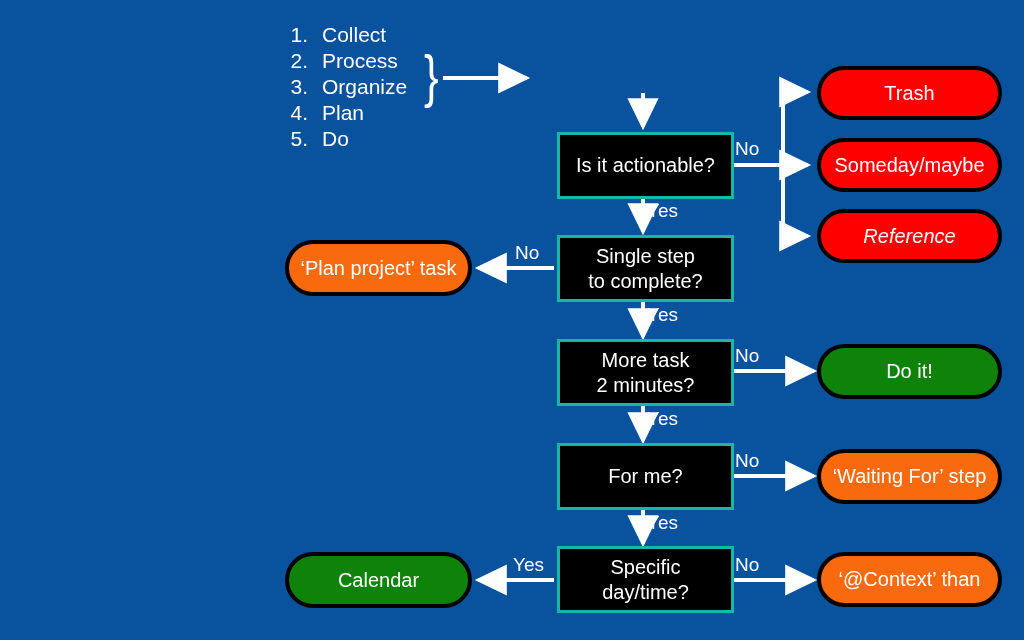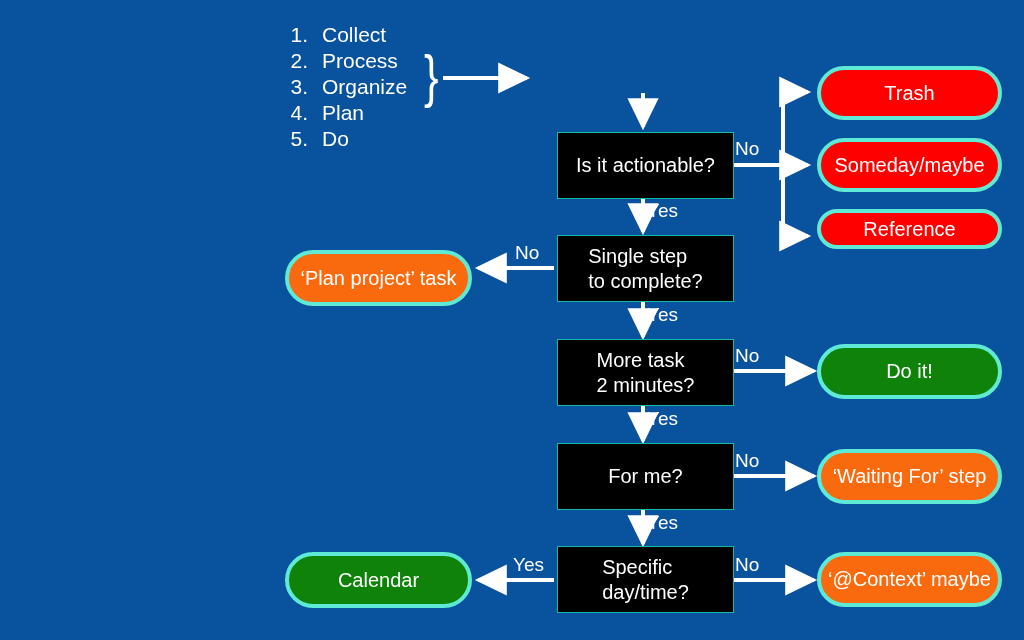--- a/index.html
+++ b/index.html
@@ -60,34 +60,35 @@
     color: #FFFFFF;
     font-size: 20px;
     white-space: nowrap;
   }
 
   
   .decision {
     position: absolute;
     box-sizing: border-box;
     background: #000000;
-    border: 1px solid #14b8a6;
+    border: 3px solid #14b8a6;
     color: #FFFFFF;
     font-size: 20px;
     line-height: 25px;
     display: flex;
     align-items: center;
     justify-content: center;
+    text-align: center;
   }
 
   
   .pill {
     position: absolute;
     box-sizing: border-box;
-    border: 4px solid #5eead4;
+    border: 4px solid #000000;
     border-radius: 999px;
     color: #FFFFFF;
     font-size: 20px;
     display: flex;
     align-items: center;
     justify-content: center;
     text-align: center;
     white-space: nowrap;
   }
   .pill.red    { background: #FE0000; }
@@ -214,42 +215,42 @@
   </div>
 
   <div class="pill red" style="left:817px; top:66px; width:185px; height:54px;">
     <span>Trash</span>
   </div>
 
   <div class="pill red" style="left:817px; top:138px; width:185px; height:54px;">
     <span>Someday/maybe</span>
   </div>
 
-  <div class="pill red" style="left:817px; top:209px; width:185px; height:40px;">
+  <div class="pill red" style="left:817px; top:209px; width:185px; height:54px;font-style:italic;">
     <span>Reference</span>
   </div>
 
-  <div class="pill orange" style="left:285px; top:240px; width:187px; height:56px;margin-top:10px;">
+  <div class="pill orange" style="left:285px; top:240px; width:187px; height:56px;">
     <span>‘Plan project’ task</span>
   </div>
 
   <div class="pill green" style="left:817px; top:344px; width:185px; height:55px;">
     <span>Do it!</span>
   </div>
 
   <div class="pill orange" style="left:817px; top:449px; width:185px; height:55px;">
     <span>‘Waiting For’ step</span>
   </div>
 
   <div class="pill green" style="left:285px; top:552px; width:187px; height:56px;text-align:right;">
     <span>Calendar</span>
   </div>
 
   <div class="pill orange" style="left:817px; top:552px; width:185px; height:55px;">
-    <span>‘@Context’ maybe</span>
+    <span>‘@Context’ than</span>
   </div>
 
   <div class="edge-label" style="left:735px; top:138px;">No</div>
   <div class="edge-label" style="left:647px; top:200px;">Yes</div>
 
   <div class="edge-label" style="left:515px; top:242px;">No</div>
   <div class="edge-label" style="left:647px; top:304px;">Yes</div>
 
   <div class="edge-label" style="left:735px; top:345px;">No</div>
   <div class="edge-label" style="left:647px; top:408px;">Yes</div>

